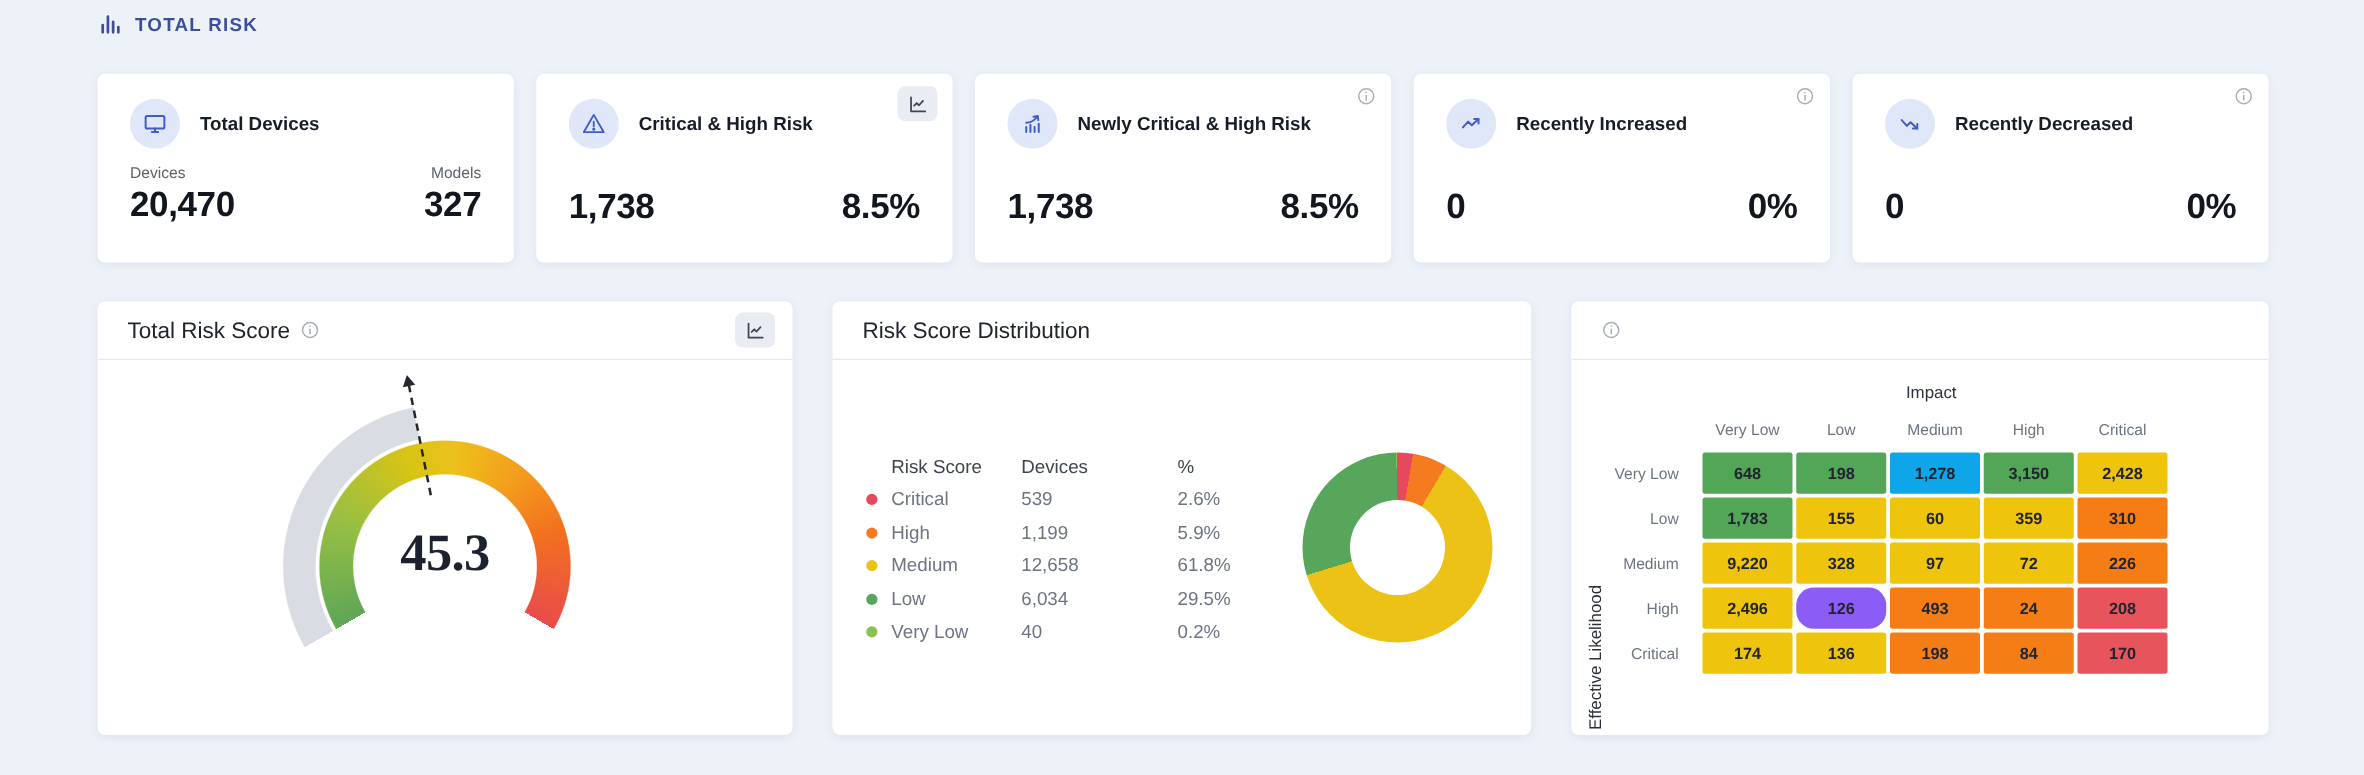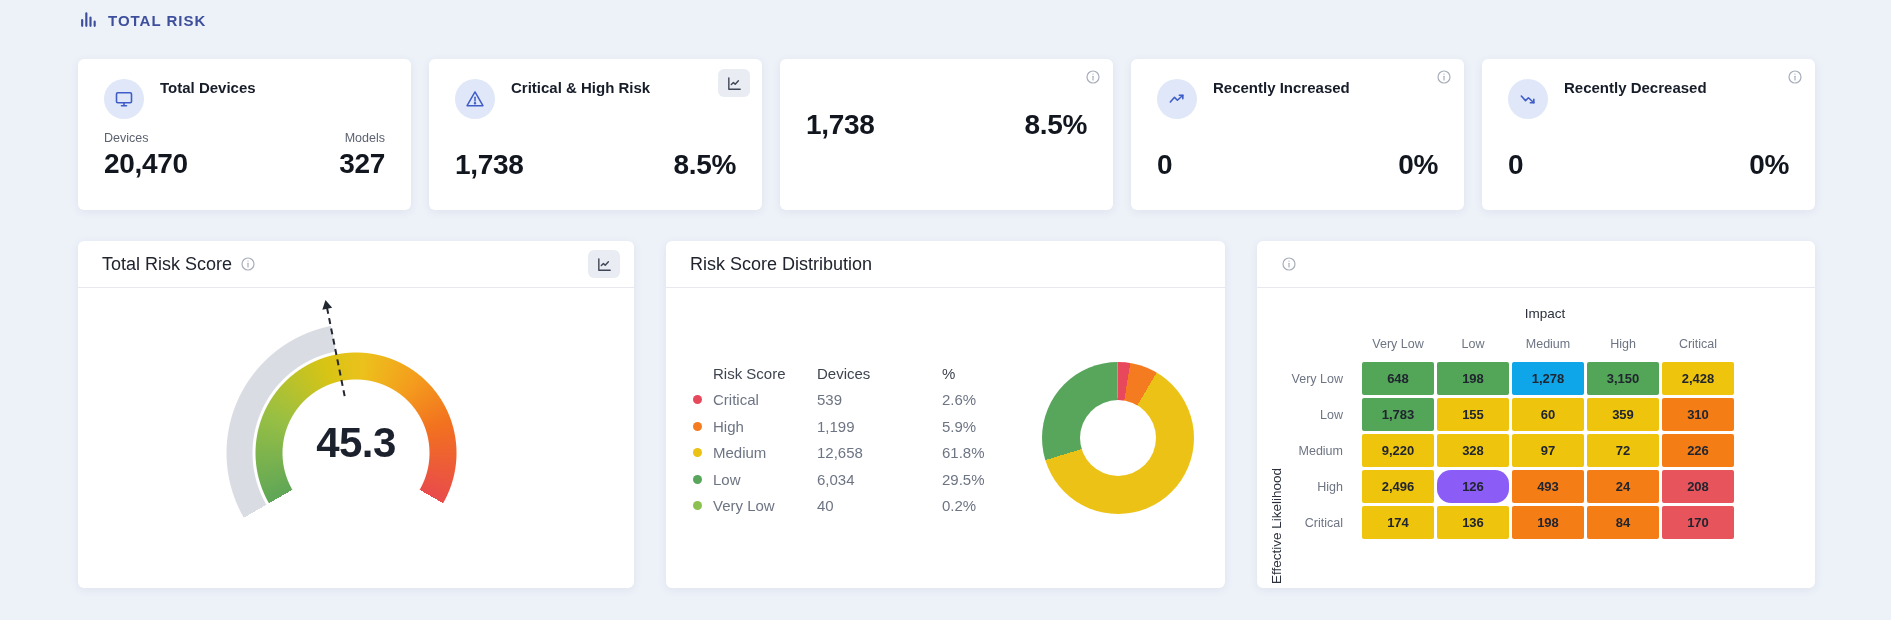--- a/index.html
+++ b/index.html
@@ -9,21 +9,21 @@
 
   
   .page-header { display:flex; align-items:center; gap:10px; padding:10px 0 0 78px; }
   .page-header .hicon { color:#3d4f9c; display:flex; }
   .page-title { font-size:15px; font-weight:bold; letter-spacing:1px; color:#3d4f9c; }
 
   
   .cards-row { display:flex; gap:18px; padding:0 76px 0 78px; margin-top:29px; }
   .kpi-card { position:relative; flex:1; height:151px; background:#fff; border-radius:6px;
               box-shadow:0 2px 8px rgba(84,100,140,.09); padding:20px 26px 22px; }
-  .kpi-head { display:flex; align-items:flex-start; gap:16px; }
+  .kpi-head { display:flex; align-items:center; gap:16px; }
   .icon-circle { width:40px; height:40px; border-radius:50%; background:#dfe7f8; color:#3f5cc8;
                  display:flex; align-items:center; justify-content:center; flex:0 0 auto; }
   .kpi-title { font-size:15px; font-weight:600; color:#171c29; }
   .corner { position:absolute; top:10px; right:12px; }
   .chart-btn { width:32px; height:28px; border:none; border-radius:6px; background:#e9ecf2; color:#3f4656;
                display:flex; align-items:center; justify-content:center; cursor:pointer; }
   .info-btn { border:none; background:transparent; color:#a7adb9; display:flex; cursor:pointer; padding:0; }
   .kpi-values { display:flex; justify-content:space-between; align-items:flex-end; margin-top:30px; }
   .kpi-big { font-size:28px; font-weight:600; color:#12161f; letter-spacing:-.3px; }
   .kpi-cols { display:flex; justify-content:space-between; margin-top:12px; }
@@ -54,21 +54,21 @@
   .ring-color {
     -webkit-mask: radial-gradient(circle closest-side, transparent 73px, #000 74px 100px, transparent 101px);
             mask: radial-gradient(circle closest-side, transparent 73px, #000 74px 100px, transparent 101px);
   }
   .needle { position:absolute; left:50%; top:0; width:2px; height:320px; margin-left:-1px; }
   .needle-line { position:absolute; left:0; top:12px; height:90px; border-left:2px dashed #23272f; }
   .needle-tip { position:absolute; left:-4px; top:4px; width:0; height:0;
                 border-left:5px solid transparent; border-right:5px solid transparent;
                 border-bottom:9px solid #23272f; }
   .gauge-value { position:absolute; left:0; right:0; top:126px; text-align:center;
-                 font-size:42px; font-weight:600; color:#1c212e; letter-spacing:-.5px; }
+                 font-size:42px; font-weight:600; color:#1c212e; letter-spacing:-.5px;font-family:Liberation Serif, serif; }
 
   
   .dist-table { position:absolute; left:27px; top:72px; }
   .dist-grid { display:grid; grid-template-columns:20px 104px 125px 70px; align-items:center; height:26.5px;
                font-size:15px; color:#6d7483; }
   .dist-grid.head { color:#3e4450; }
   .dot { width:9px; height:9px; border-radius:50%; display:inline-block; }
   .donut-wrap { position:absolute; left:376px; top:74px; width:152px; height:152px; }
   .donut { width:152px; height:152px; border-radius:50%; }
   .donut-hole { position:absolute; left:50%; top:50%; width:76px; height:76px; margin:-38px 0 0 -38px;
@@ -155,20 +155,30 @@
 
     <div class="kpi-card">
       <div class="corner">
         <button class="info-btn">
           <svg width="16" height="16" viewBox="0 0 24 24" fill="none" stroke="currentColor" stroke-width="1.8" stroke-linecap="round">
             <circle cx="12" cy="12" r="9"></circle>
               <path d="M12 11v5.5"></path>
               <circle cx="12" cy="7.6" r="1" fill="currentColor" stroke="none"></circle>
           </svg>
         </button>
+      </div>
+      <div class="kpi-head">
+        <span class="icon-circle">
+          <svg width="20" height="20" viewBox="0 0 24 24" fill="none" stroke="currentColor" stroke-width="1.9" stroke-linecap="round" stroke-linejoin="round">
+            <path d="M6 20v-5M10 20v-7M14 20v-5M18 20v-8"></path>
+            <path d="M6 11c4 0 8-2.5 10.5-6"></path>
+              <path d="M17.5 8.5L17 4.5l-4 .8"></path>
+          </svg>
+        </span>
+        <span class="kpi-title">Newly Critical &amp; High Risk</span>
       </div>
       <div class="kpi-values">
         <span class="kpi-big">1,738</span>
         <span class="kpi-big">8.5%</span>
       </div>
     </div>
 
     <div class="kpi-card">
       <div class="corner">
         <button class="info-btn">

